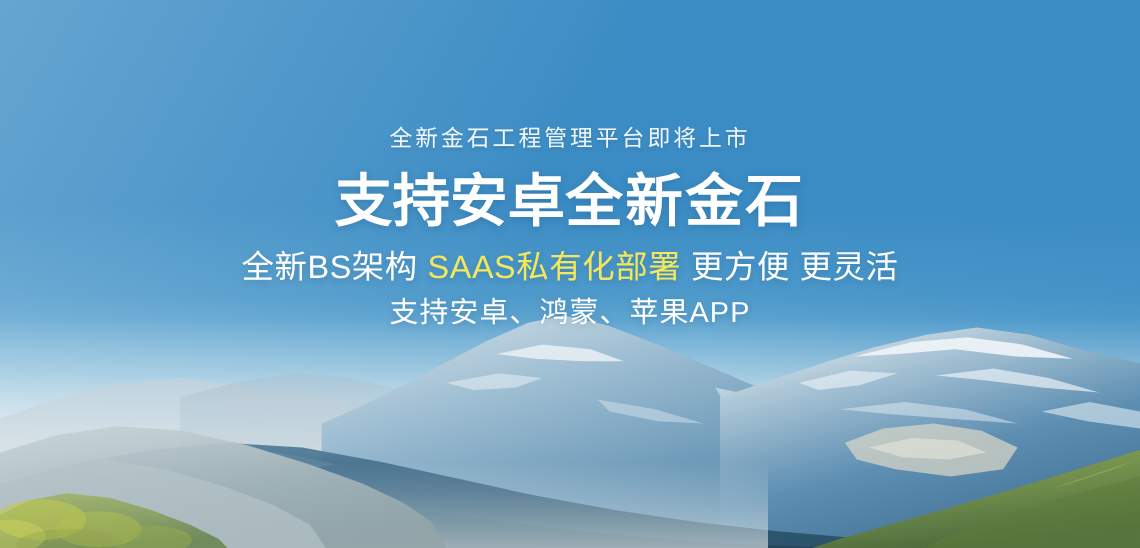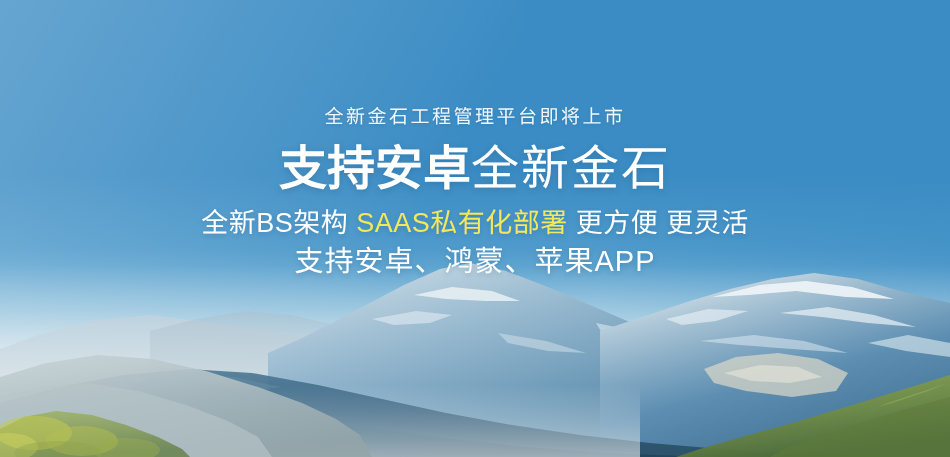--- a/index.html
+++ b/index.html
@@ -99,39 +99,39 @@
     letter-spacing: 1px;
     margin: 0 0 4px 0;
     white-space: nowrap;
     text-shadow: 0 2px 6px rgba(25,70,110,0.25);
   }
   .headline .hl-strong {
     font-weight: 700;
     letter-spacing: 0px;
   }
   .headline .hl-light {
-    font-weight: 400;
+    font-weight: 700;
     letter-spacing: 2px;
   }
   .tagline {
     font-size: 27px;
     line-height: 38px;
     color: #ffffff;
     font-weight: 400;
     letter-spacing: 0.5px;
     margin: 0 0 2px 0;
     white-space: nowrap;
     text-shadow: 0 2px 5px rgba(25,70,110,0.22);
   }
   .tagline .accent {
     color: #f3e75c;
   }
   .tagline .seg { margin: 0 4px; }
   .platforms {
-    font-size: 29px;
+    font-size: 24px;
     line-height: 34px;
     color: #ffffff;
     font-weight: 400;
     letter-spacing: 1px;
     margin: 0;
     white-space: nowrap;
     text-shadow: 0 2px 5px rgba(25,70,110,0.22);
   }
 </style>
 </head>

